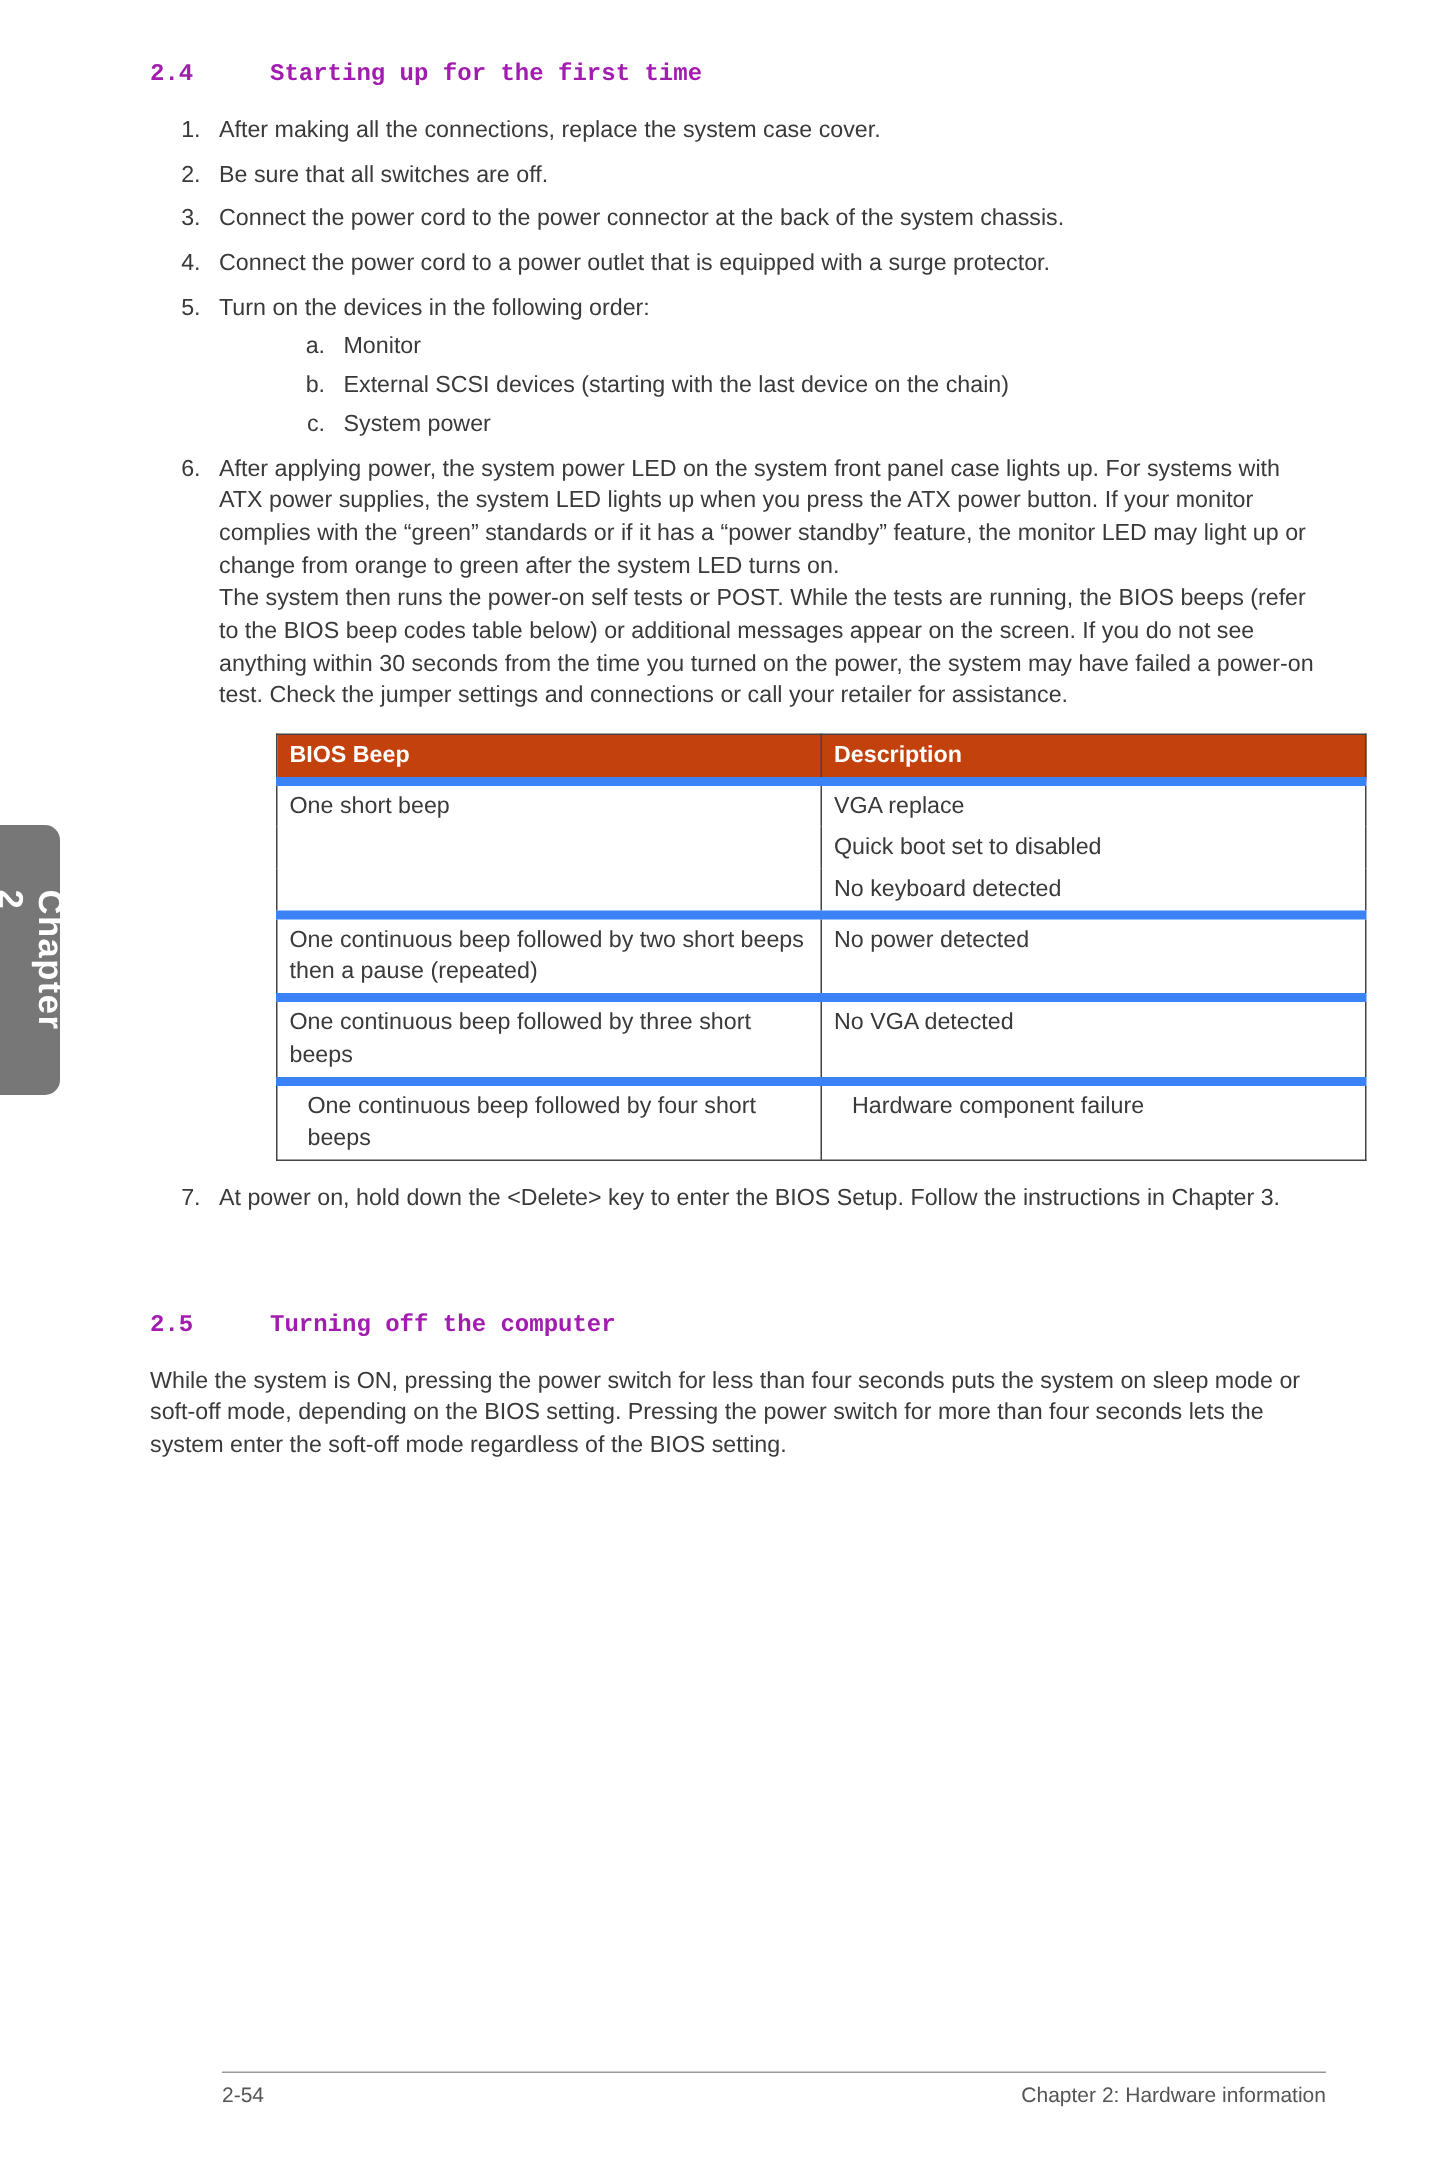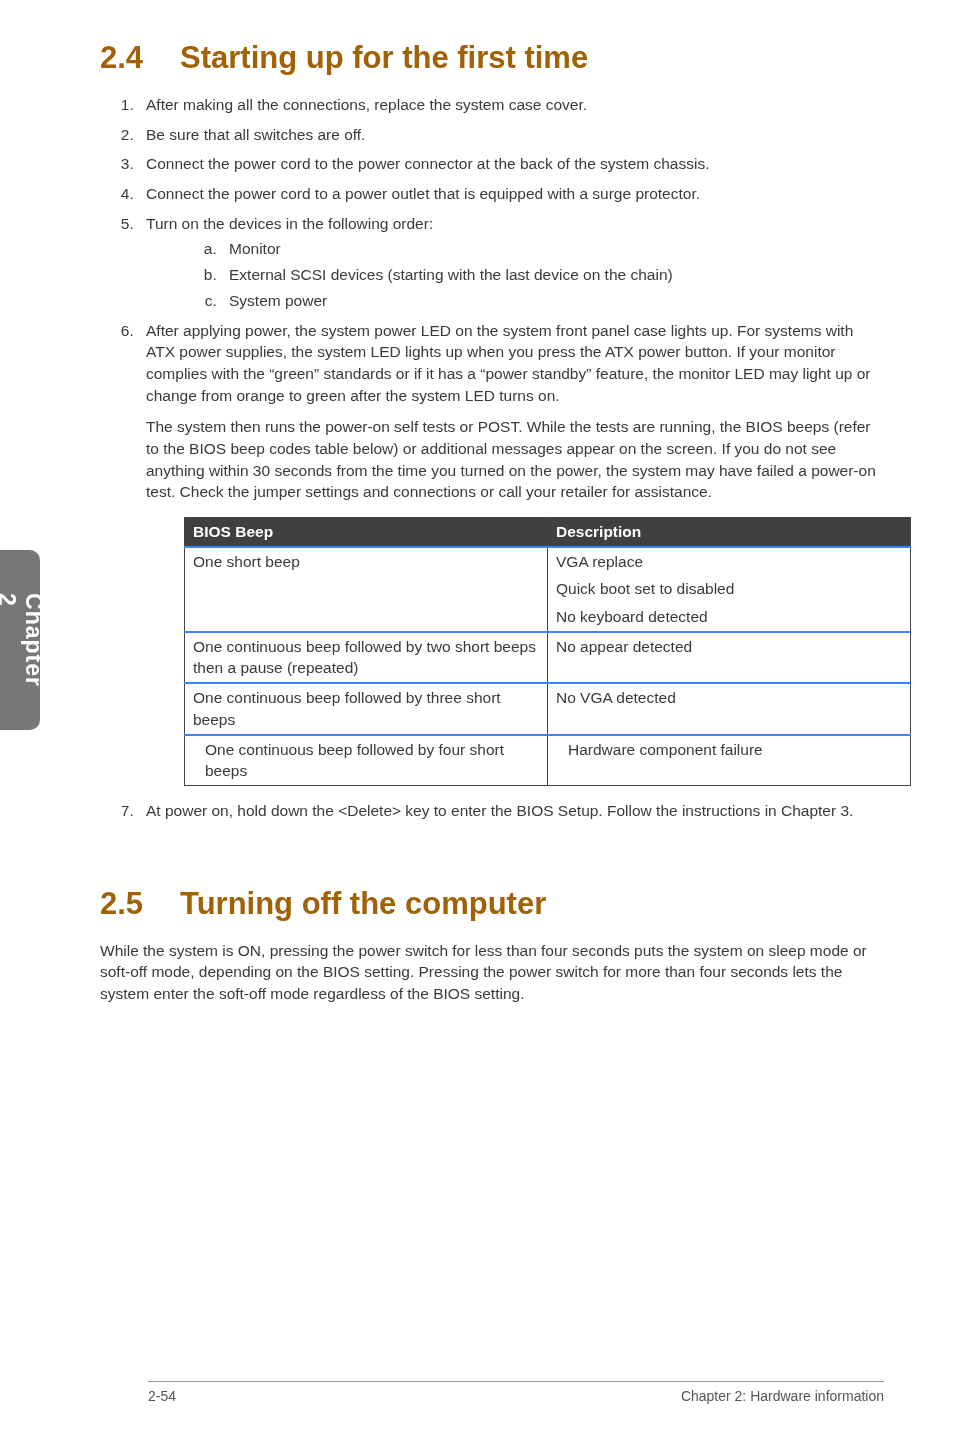--- a/index.html
+++ b/index.html
@@ -31,23 +31,23 @@
     color: #fff;
     font-weight: bold;
     font-size: 23px;
     letter-spacing: 1px;
     font-family: 'Trebuchet MS', Arial, sans-serif;
   }
   .page {
     padding: 40px 70px 30px 100px;
   }
   h2.section-title {
-    font-family: Liberation Sans, sans-serif;
-    color: #a16207;
-    font-size: 31px;
+    font-family: Liberation Mono, monospace;
+    color: #a21caf;
+    font-size: 16px;
     font-weight: bold;
     margin: 0 0 18px 0;
   }
   h2.section-title .num {
     display: inline-block;
     width: 80px;
   }
   ol.main-list {
     margin: 0 0 0 38px;
     padding: 0;
@@ -63,44 +63,43 @@
     list-style-type: lower-alpha;
     margin: 4px 0 0 38px;
     padding: 0;
   }
   ol.sub-list > li {
     margin-bottom: 4px;
     padding-left: 8px;
     margin-left: 37px;
   }
   .para {
-    margin-top: 10px;
   }
   table.beep {
     border-collapse: collapse;
     width: 727px;
     margin: 14px 0 14px 38px;
     font-size: 15.5px;
   }
   table.beep th {
-    background: #404040;
+    background: #c2410c;
     color: #fff;
     text-align: left;
     font-weight: bold;
     padding: 3px 8px;
     border: 1px solid #444;
   }
   table.beep td {
     padding: 3px 8px;
     border-left: 1px solid #444;
     border-right: 1px solid #444;
     vertical-align: top;
   }
   table.beep tr.hline td {
-    border-top: 2px solid #3b82f6;
+    border-top: 6px solid #3b82f6;
   }
   table.beep tr:last-child td {
     border-bottom: 1px solid #444;
     padding-left: 20px;
   }
   .section-spacer {
     height: 56px;
   }
   .body-para {
     font-size: 15.5px;
@@ -169,21 +168,21 @@
         <tr>
           <td></td>
           <td>Quick boot set to disabled</td>
         </tr>
         <tr>
           <td></td>
           <td>No keyboard detected</td>
         </tr>
         <tr class="hline">
           <td>One continuous beep followed by two short beeps then a pause (repeated)</td>
-          <td>No appear detected</td>
+          <td>No power detected</td>
         </tr>
         <tr class="hline">
           <td>One continuous beep followed by three short beeps</td>
           <td>No VGA detected</td>
         </tr>
         <tr class="hline">
           <td>One continuous beep followed by four short beeps</td>
           <td>Hardware component failure</td>
         </tr>
       </tbody>

